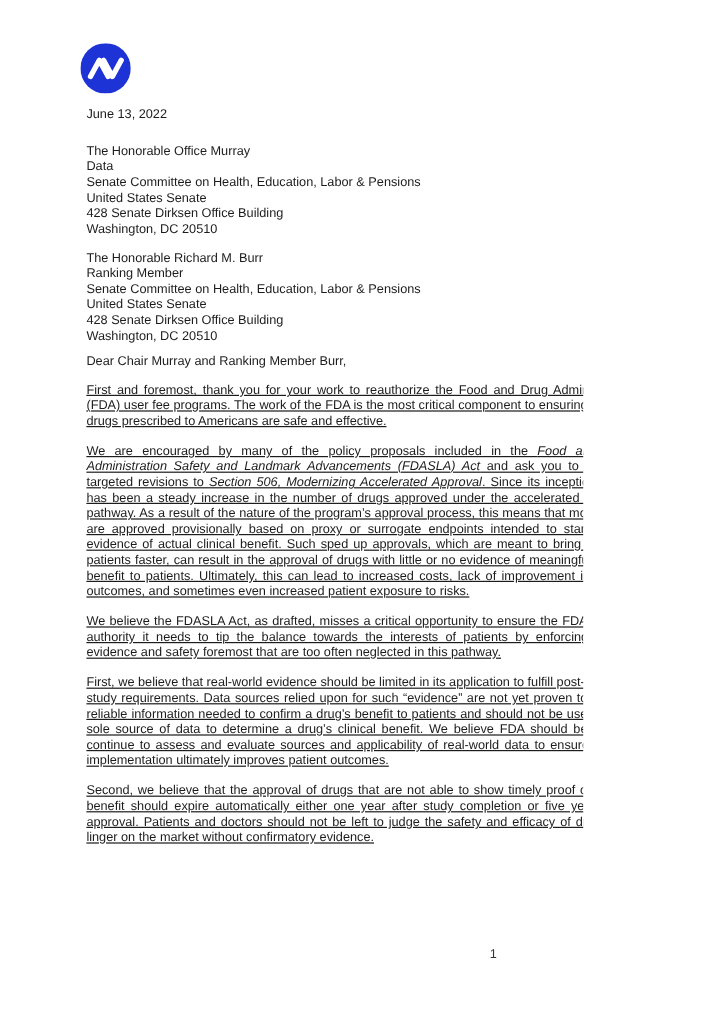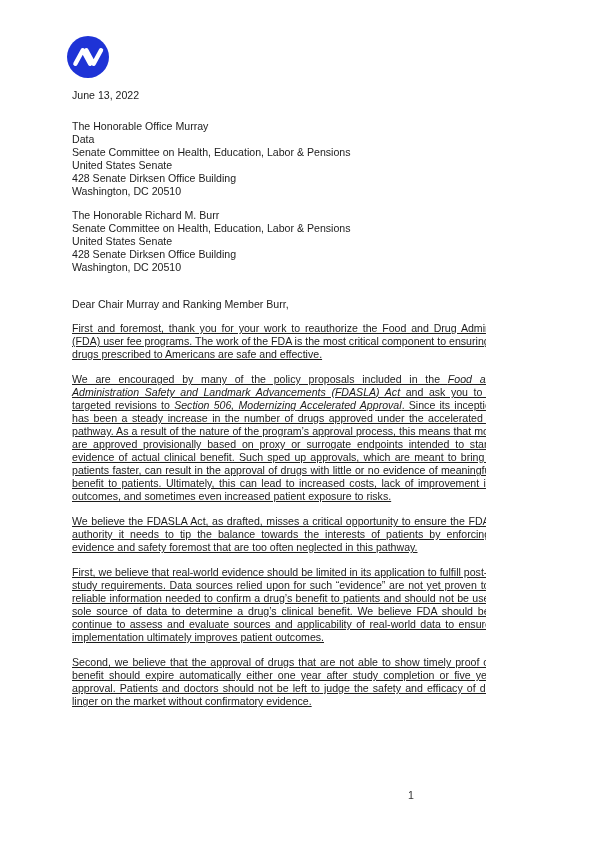--- a/index.html
+++ b/index.html
@@ -28,21 +28,21 @@
     position: absolute;
     top: 89px;
     left: 72px;
     width: 456px;
     font-size: 10.6px;
     line-height: 13px;
     text-align: left;
   }
   .date-line { margin: 0 0 18px 0; }
   .addr { margin: 0 0 11px 0; }
-  .addr.second { margin-bottom: 24px; }
+  .addr.second { margin-bottom: 8px; }
   .addr .line { margin: 0; }
   .salutation { margin: 0 0 11px 0; }
   p.body {
     margin: 0 0 12px 0;
     text-align: justify;
     text-decoration: underline;
   }
   p.body em { font-style: italic; }
   .page-number {
     position: absolute;
@@ -74,20 +74,21 @@
       <div class="line">The Honorable Office Murray</div>
       <div class="line">Data</div>
       <div class="line">Senate Committee on Health, Education, Labor &amp; Pensions</div>
       <div class="line">United States Senate</div>
       <div class="line">428 Senate Dirksen Office Building</div>
       <div class="line">Washington, DC 20510</div>
     </div>
 
     <div class="addr second">
       <div class="line">The Honorable Richard M. Burr</div>
+      <div class="line">Ranking Member</div>
       <div class="line">Senate Committee on Health, Education, Labor &amp; Pensions</div>
       <div class="line">United States Senate</div>
       <div class="line">428 Senate Dirksen Office Building</div>
       <div class="line">Washington, DC 20510</div>
     </div>
 
     <div class="salutation">Dear Chair Murray and Ranking Member Burr,</div>
 
     <p class="body">First and foremost, thank you for your work to reauthorize the Food and Drug Administration (FDA) user fee programs. The work of the FDA is the most critical component to ensuring that the drugs prescribed to Americans are safe and effective.</p>
 

